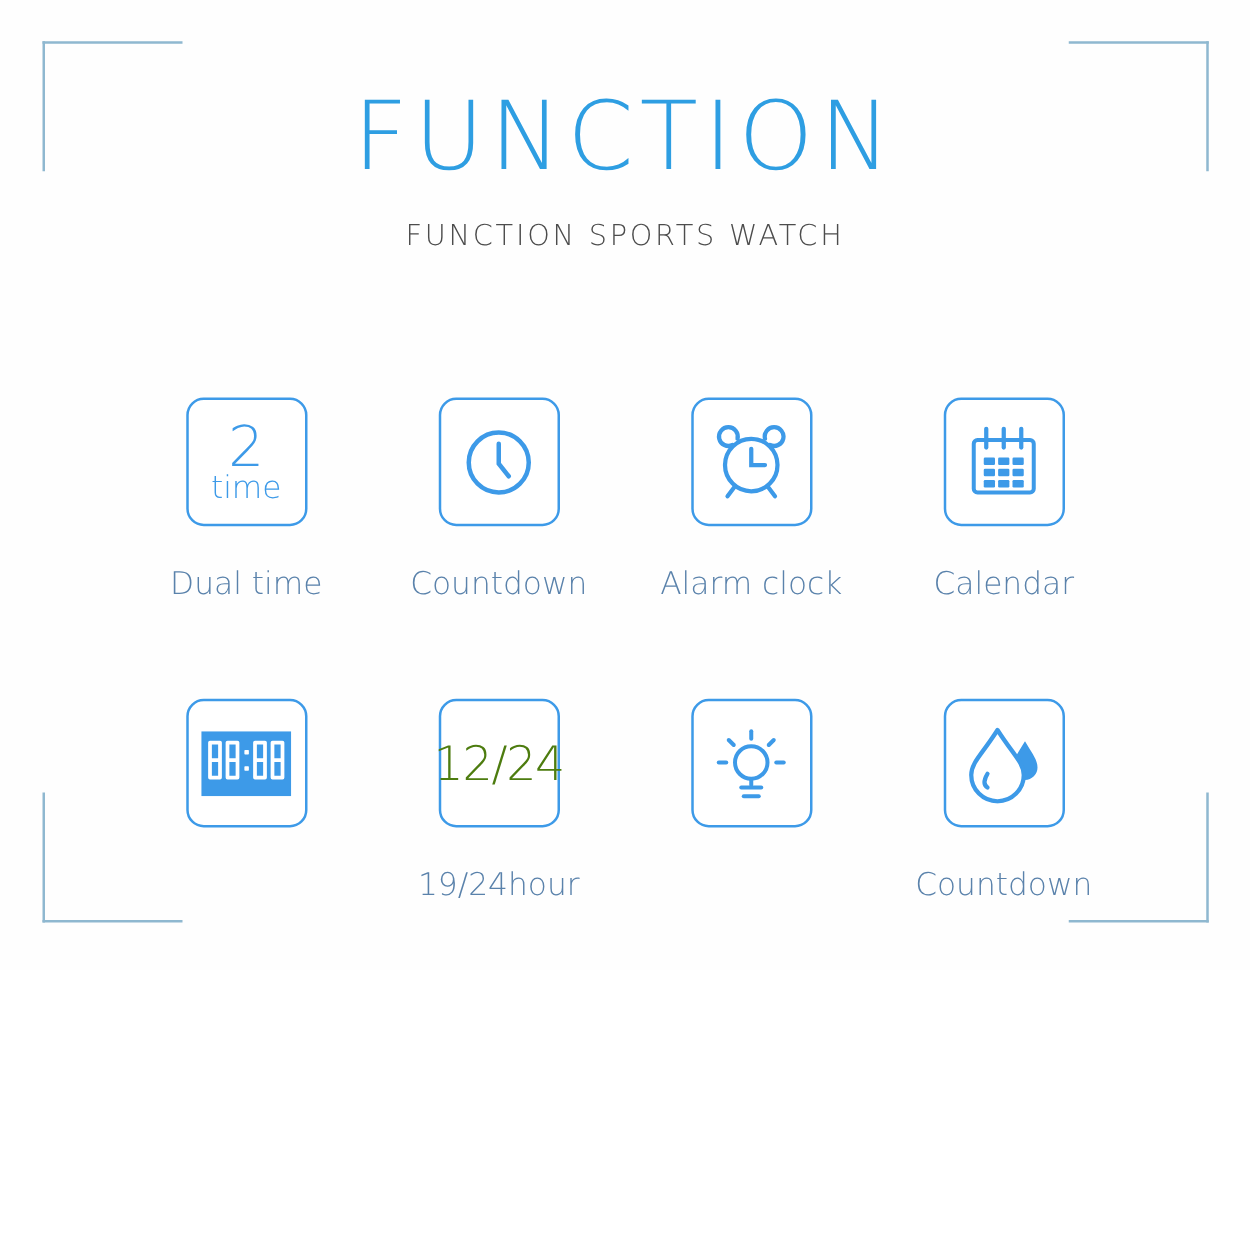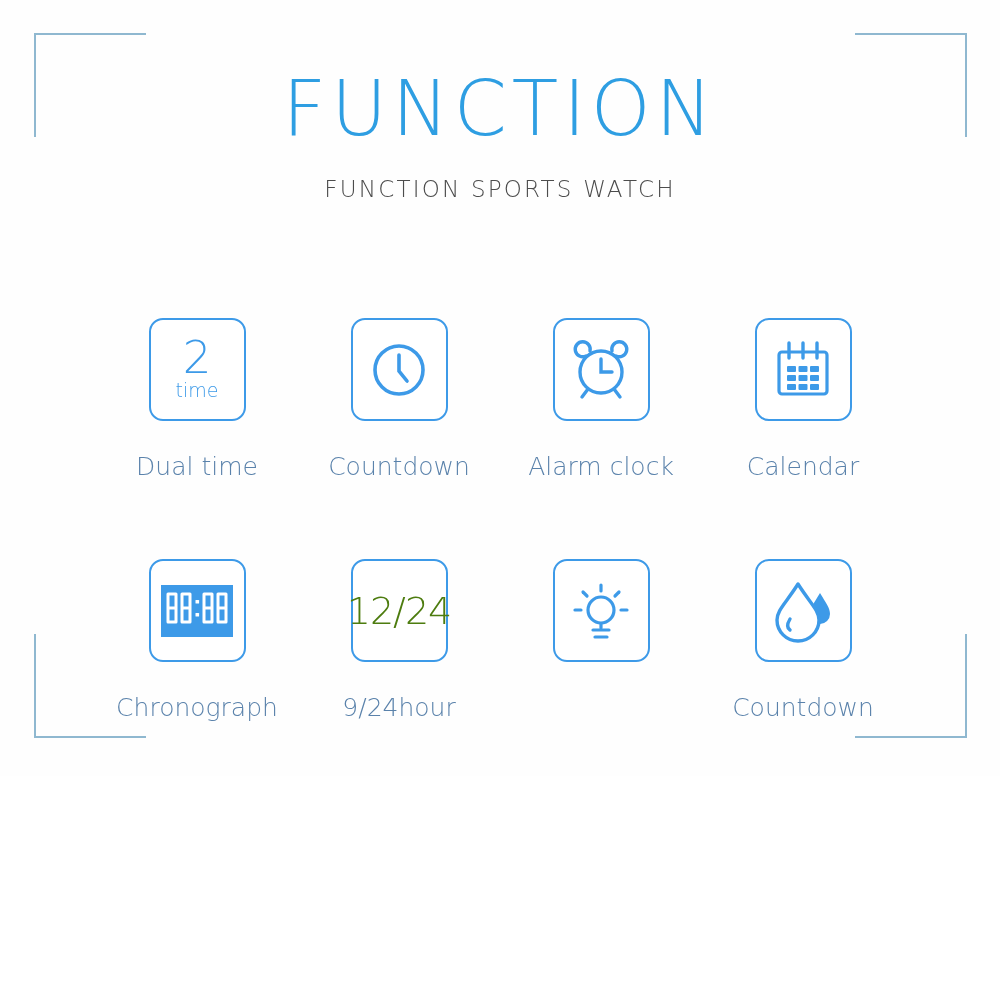--- a/index.html
+++ b/index.html
@@ -127,21 +127,21 @@
   .dual {
     display: flex;
     flex-direction: column;
     align-items: center;
     justify-content: center;
     color: #3d9ae8;
     font-family: "DejaVu Sans", sans-serif;
     font-weight: 300;
   }
   .dual .big { font-size: 45px; line-height: 43px; }
-  .dual .small { font-size: 19px; line-height: 26px; margin-top: -2px; }
+  .dual .small { font-size: 25px; line-height: 26px; margin-top: -2px; }
 
   
   .hourtext {
     color: #4d7c0f;
     font-size: 38px;
     line-height: 40px;
     font-weight: 300;
     font-family: "DejaVu Sans", sans-serif;
     letter-spacing: -1px;
   }
@@ -257,28 +257,27 @@
               <path d="M43 9 h8 M43 9 v14 M51 9 v14 M43 23 h8 M43 23 v14 M51 23 v14 M43 37 h8"></path>
 
               <path d="M57 9 h8 M57 9 v14 M65 9 v14 M57 23 h8 M57 23 v14 M65 23 v14 M57 37 h8"></path>
             </g>
             <g fill="#ffffff">
               <rect x="34.5" y="15" width="3.6" height="3.6" rx="0.6"></rect>
               <rect x="34.5" y="28" width="3.6" height="3.6" rx="0.6"></rect>
             </g>
           </svg>
         </div>
-        <div class="cell-label">Chronograph</div>
       </div>
 
       <div class="cell">
         <div class="icon-box">
           <span class="hourtext">12/24</span>
         </div>
-        <div class="cell-label">9/24hour</div>
+        <div class="cell-label">19/24hour</div>
       </div>
 
       <div class="cell">
         <div class="icon-box">
           <svg width="64" height="64" viewBox="0 0 64 64">
             <g fill="none" stroke="#3d9ae8" stroke-width="3.2" stroke-linecap="round">
               <circle cx="32" cy="31" r="13"></circle>
               <path d="M32 45 L32 49"></path>
               <line x1="32" y1="6" x2="32" y2="12"></line>
               <line x1="14" y1="13" x2="18" y2="17"></line>

